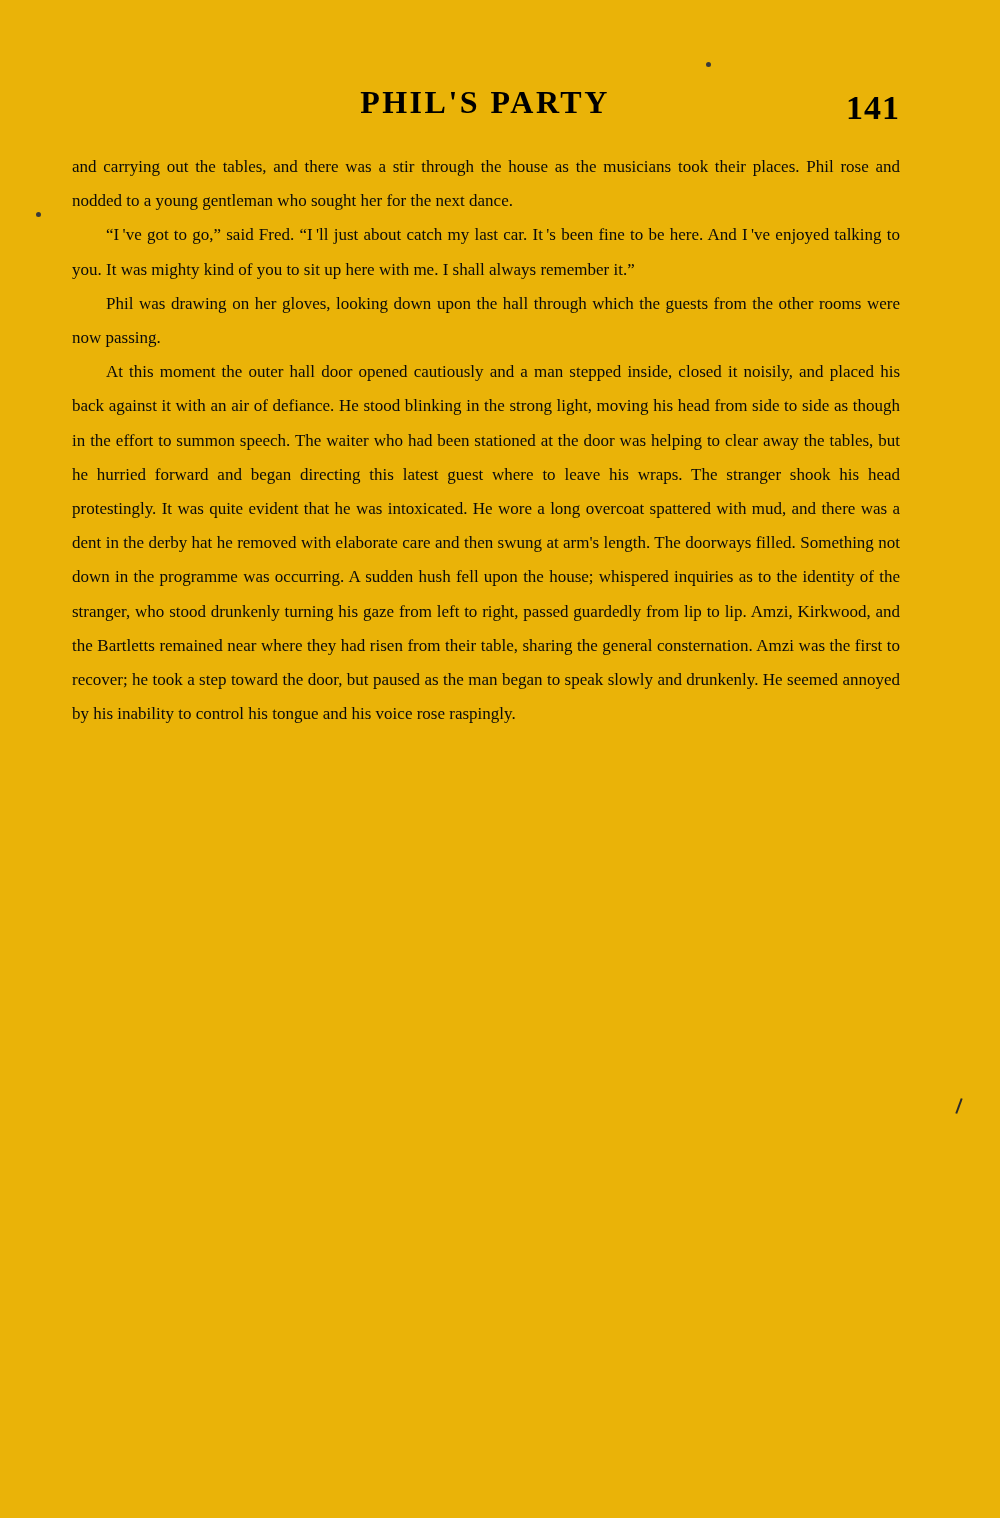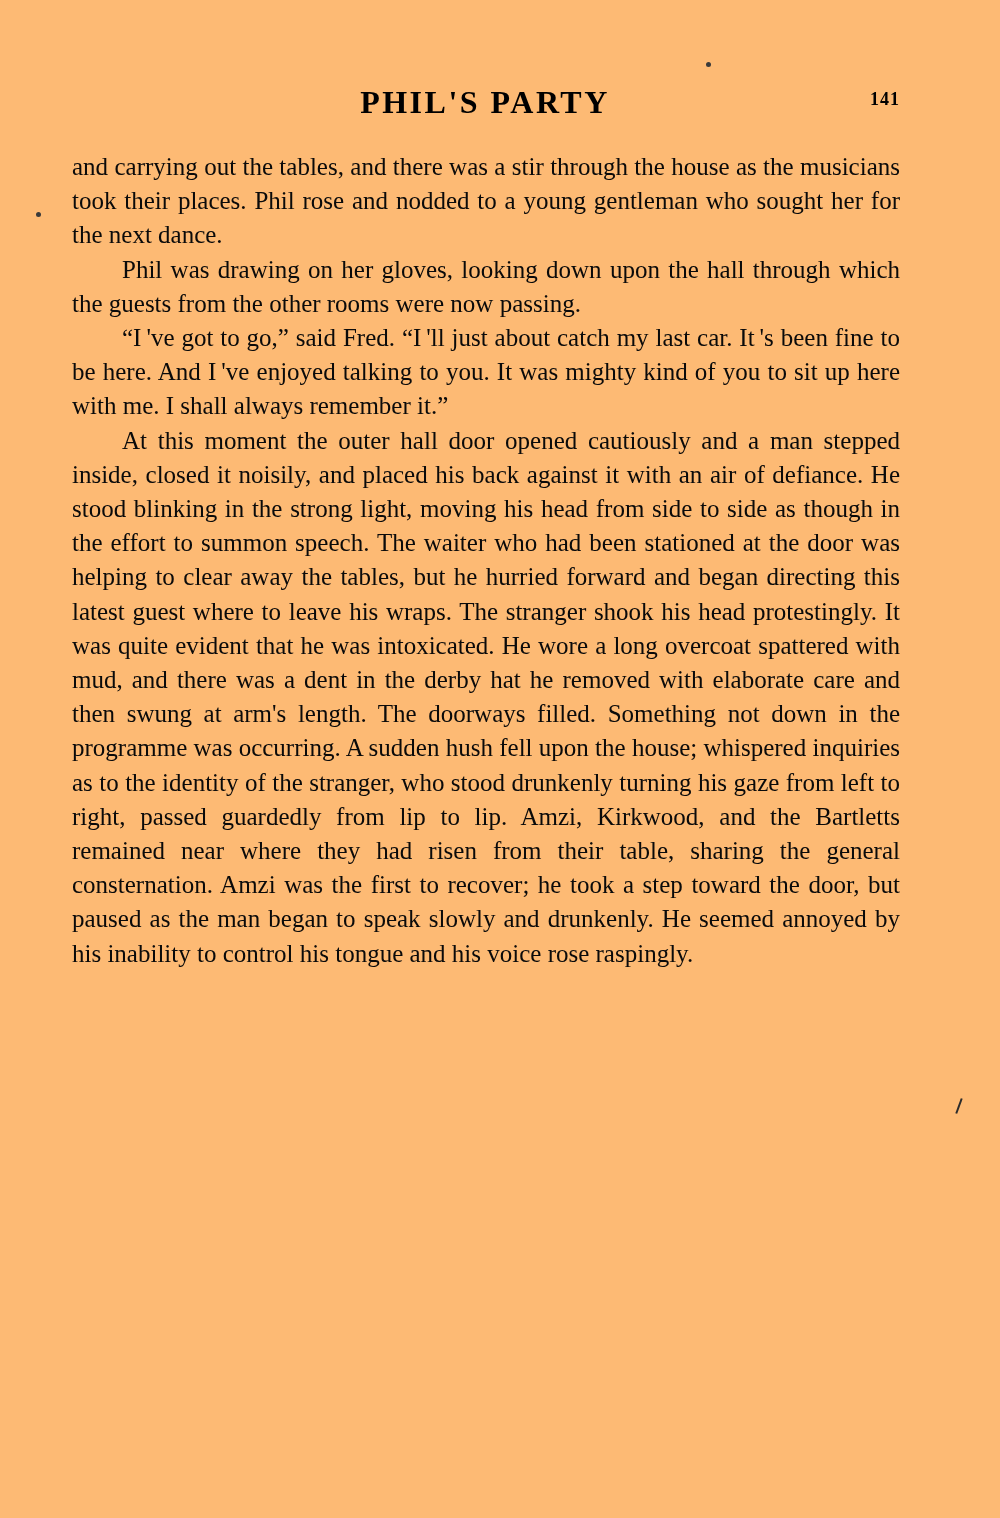--- a/index.html
+++ b/index.html
@@ -13,21 +13,21 @@
     font-family: "Liberation Serif", serif;
     color: #000000;
     position: relative;
     overflow: hidden;
   }
   .page {
     position: absolute;
     left: 0; top: 0;
     width: 1000px;
     height: 1518px;
-    background: #fdba74;
+    background: #eab308;
   }
   .header {
     position: absolute;
     left: 70px;
     top: 84px;
     width: 830px;
     height: 42px;
   }
   .header-title {
     position: absolute;
@@ -38,30 +38,30 @@
     font-weight: bold;
     font-size: 32px;
     letter-spacing: 2.5px;
     font-family: "Liberation Serif", serif;
   }
   .page-number {
     position: absolute;
     right: 0;
     top: 5px;
     font-weight: bold;
-    font-size: 18px;
+    font-size: 34px;
     letter-spacing: 1px;
     font-family: "Liberation Serif", serif;
   }
   .body-text {
     position: absolute;
     left: 72px;
     top: 150px;
     width: 828px;
-    font-size: 25px;
+    font-size: 17px;
     line-height: 34.2px;
     text-align: justify;
     text-justify: inter-word;
     font-family: "Liberation Serif", serif;
     color: #0a0a0a;
   }
   .body-text p {
     margin: 0;
     text-indent: 2.0em;
   }
@@ -90,22 +90,22 @@
 
 <div class="page">
 
   <div class="header">
     <div class="header-title">PHIL'S PARTY</div>
     <div class="page-number">141</div>
   </div>
 
   <div class="body-text">
     <p class="noindent">and carrying out the tables, and there was a stir through the house as the musicians took their places. Phil rose and nodded to a young gentleman who sought her for the next dance.</p>
+    <p>“I 've got to go,” said Fred. “I 'll just about catch my last car. It 's been fine to be here. And I 've enjoyed talking to you. It was mighty kind of you to sit up here with me. I shall always remember it.”</p>
     <p>Phil was drawing on her gloves, looking down upon the hall through which the guests from the other rooms were now passing.</p>
-    <p>“I 've got to go,” said Fred. “I 'll just about catch my last car. It 's been fine to be here. And I 've enjoyed talking to you. It was mighty kind of you to sit up here with me. I shall always remember it.”</p>
     <p>At this moment the outer hall door opened cautiously and a man stepped inside, closed it noisily, and placed his back against it with an air of defiance. He stood blinking in the strong light, moving his head from side to side as though in the effort to summon speech. The waiter who had been stationed at the door was helping to clear away the tables, but he hurried forward and began directing this latest guest where to leave his wraps. The stranger shook his head protestingly. It was quite evident that he was intoxicated. He wore a long overcoat spattered with mud, and there was a dent in the derby hat he removed with elaborate care and then swung at arm's length. The doorways filled. Something not down in the programme was occurring. A sudden hush fell upon the house; whispered inquiries as to the identity of the stranger, who stood drunkenly turning his gaze from left to right, passed guardedly from lip to lip. Amzi, Kirkwood, and the Bartletts remained near where they had risen from their table, sharing the general consternation. Amzi was the first to recover; he took a step toward the door, but paused as the man began to speak slowly and drunkenly. He seemed annoyed by his inability to control his tongue and his voice rose raspingly.</p>
   </div>
 
   <div class="speck speck-a"></div>
   <div class="speck speck-b"></div>
   <div class="mark-tick"></div>
 
 </div>
 
 </body></html>

